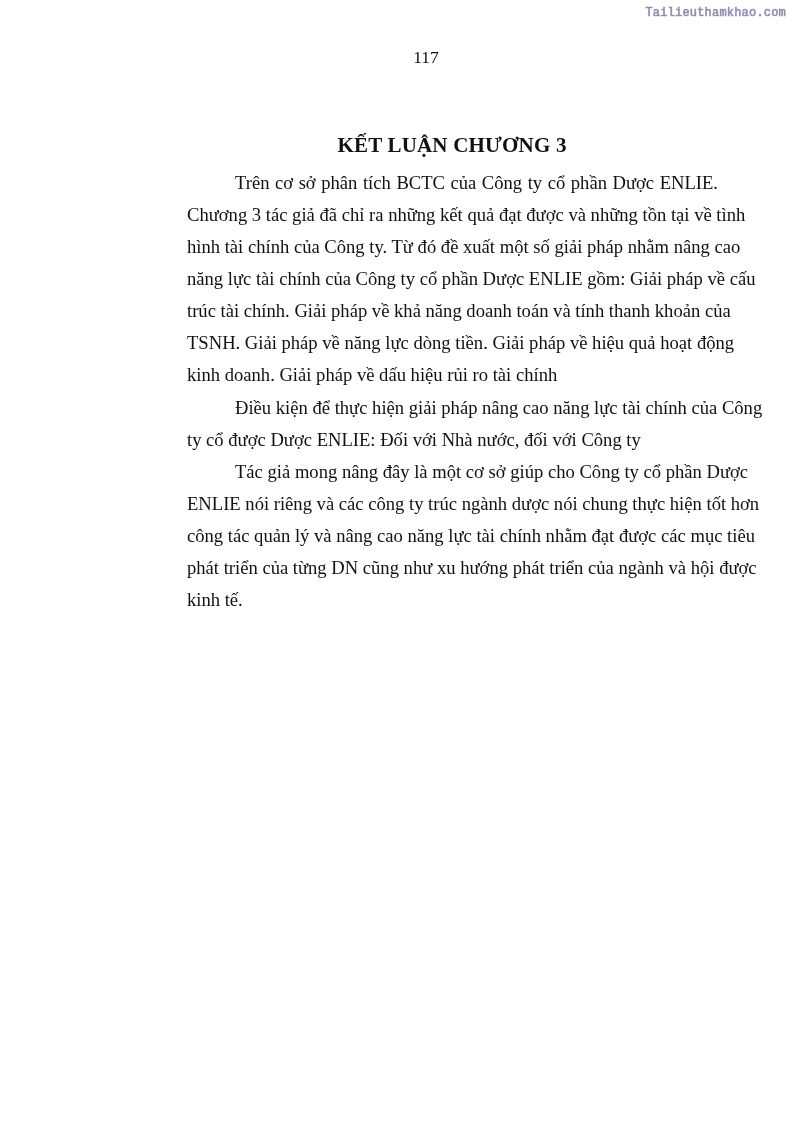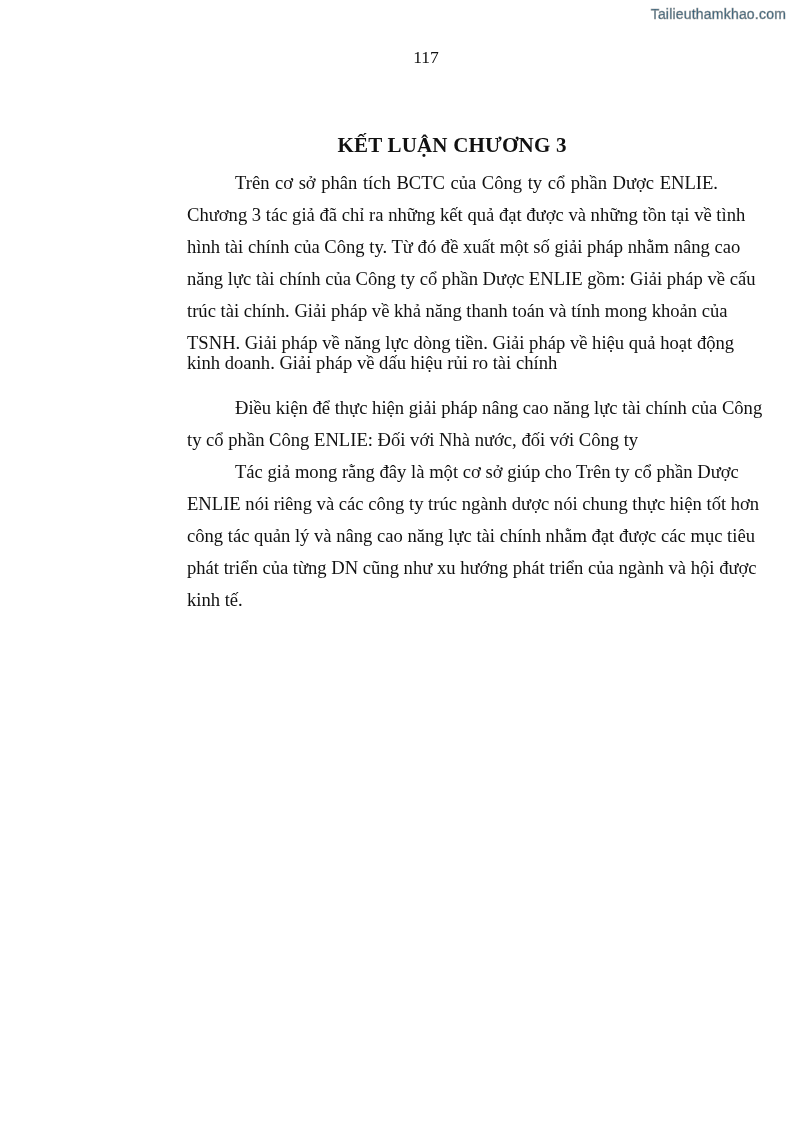--- a/index.html
+++ b/index.html
@@ -12,23 +12,23 @@
       height: 1123px;
       position: relative;
       overflow: hidden;
       font-family: "Liberation Serif", "DejaVu Serif", serif;
       color: #111111;
     }
     .watermark {
       position: absolute;
       top: 6px;
       right: 8px;
-      font-family: Liberation Sans, sans-serif;
-      font-size: 14px;
-      color: #0c4a6e;
+      font-family: Liberation Mono, monospace;
+      font-size: 12px;
+      color: #8b5cf6;
       -webkit-text-stroke: 0.6px #9a9a9a;
       letter-spacing: 0.2px;
     }
     .page-number {
       position: absolute;
       top: 47px;
       left: 0;
       width: 852px;
       text-align: center;
       font-size: 17.5px;
@@ -67,29 +67,29 @@
 
 <div class="page-number">117</div>
 
 <div class="title">KẾT LUẬN CHƯƠNG 3</div>
 
 <div>
   <div class="line just indent" style="top:172px">Trên cơ sở phân tích BCTC của Công ty cổ phần Dược ENLIE.</div>
   <div class="line just" style="top:204px">Chương 3 tác giả đã chỉ ra những kết quả đạt được và những tồn tại về tình</div>
   <div class="line just" style="top:236px">hình tài chính của Công ty. Từ đó đề xuất một số giải pháp nhằm nâng cao</div>
   <div class="line just" style="top:268px">năng lực tài chính của Công ty cổ phần Dược ENLIE gồm: Giải pháp về cấu</div>
-  <div class="line just" style="top:300px">trúc tài chính. Giải pháp về khả năng thanh toán và tính mong khoản của</div>
+  <div class="line just" style="top:300px">trúc tài chính. Giải pháp về khả năng doanh toán và tính thanh khoản của</div>
   <div class="line just" style="top:332px">TSNH. Giải pháp về năng lực dòng tiền. Giải pháp về hiệu quả hoạt động</div>
-  <div class="line" style="top:352px">kinh doanh. Giải pháp về dấu hiệu rủi ro tài chính</div>
+  <div class="line" style="top:364px">kinh doanh. Giải pháp về dấu hiệu rủi ro tài chính</div>
 </div>
 
 <div>
   <div class="line just indent" style="top:397px">Điều kiện để thực hiện giải pháp nâng cao năng lực tài chính của Công</div>
-  <div class="line" style="top:429px">ty cổ phần Công ENLIE: Đối với Nhà nước, đối với Công ty</div>
+  <div class="line" style="top:429px">ty cổ được Dược ENLIE: Đối với Nhà nước, đối với Công ty</div>
 </div>
 
 <div>
-  <div class="line just indent" style="top:461px">Tác giả mong rằng đây là một cơ sở giúp cho Trên ty cổ phần Dược</div>
+  <div class="line just indent" style="top:461px">Tác giả mong nâng đây là một cơ sở giúp cho Công ty cổ phần Dược</div>
   <div class="line just" style="top:493px">ENLIE nói riêng và các công ty trúc ngành dược nói chung thực hiện tốt hơn</div>
   <div class="line just" style="top:525px">công tác quản lý và nâng cao năng lực tài chính nhằm đạt được các mục tiêu</div>
   <div class="line just" style="top:557px">phát triển của từng DN cũng như xu hướng phát triển của ngành và hội được</div>
   <div class="line" style="top:589px">kinh tế.</div>
 </div>
 
 </body></html>

